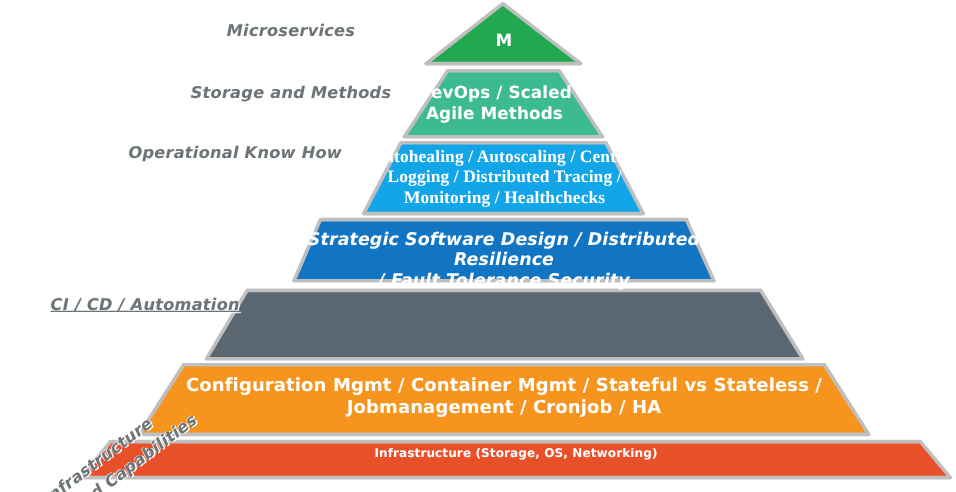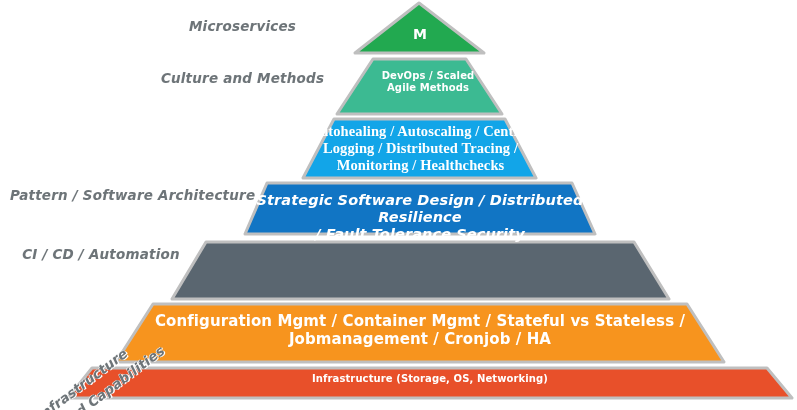--- a/index.html
+++ b/index.html
@@ -72,41 +72,41 @@
 
     <polygon points="206,242 634,242 669,299 172,299" fill="#5a6670" stroke="#bfbfbf" stroke-width="3" stroke-linejoin="round"></polygon>
 
     <polygon points="153,304 687,304 724,362 116,362" fill="#f7941e" stroke="#bfbfbf" stroke-width="3" stroke-linejoin="round"></polygon>
 
     <polygon points="92,368 767,368 792,398 68,398" fill="#e8502a" stroke="#bfbfbf" stroke-width="3" stroke-linejoin="round"></polygon>
   </svg>
 
   <div class="tier-text" style="left:355px; top:26px; width:130px; font-size:14px;">M</div>
 
-  <div class="tier-text" style="left:318px; top:70px; width:220px; font-size:10px;">DevOps / Scaled
+  <div class="tier-text" style="left:302px; top:70px; width:220px; font-size:14px;">DevOps / Scaled
 Agile Methods</div>
 
   <div class="tier-text" style="left:298px; top:123px; width:245px; font-size:14.5px;font-family:Liberation Serif, serif;">Autohealing / Autoscaling / Central
 Logging / Distributed Tracing /
 Monitoring / Healthchecks</div>
 
   <div class="tier-text" style="left:245px; top:192px; width:350px; font-size:14.5px;font-style:italic;">Strategic Software Design / Distributed Resilience
 / Fault Tolerance Security</div>
 
 
   <div class="tier-text" style="left:116px; top:313px; width:608px; font-size:15px;">Configuration Mgmt / Container Mgmt / Stateful vs Stateless /
 Jobmanagement / Cronjob  / HA</div>
 
   <div class="tier-text" style="left:68px; top:373px; width:724px; font-size:10px;">Infrastructure (Storage, OS, Networking)</div>
 
   <div class="side-label" style="left:140px; top:18px; width:205px;">Microservices</div>
 
-  <div class="side-label" style="left:140px; top:70px; width:205px;">Culture and Methods</div>
+  <div class="side-label" style="left:140px; top:70px; width:205px;">Storage and Methods</div>
+
+  <div class="side-label" style="left:90px; top:120px; width:212px;">Operational Know How</div>
 
 
-  <div class="side-label" style="left:10px; top:187px; width:230px;">Pattern / Software Architecture</div>
-
-  <div class="side-label" style="left:16px; top:246px; width:170px;">CI / CD / Automation</div>
+  <div class="side-label" style="left:36px; top:246px; width:170px;text-decoration:underline;">CI / CD / Automation</div>
 
   <div class="side-label rotated" style="left:22px; top:300px; width:170px;">Infrastructure
 Cloud Capabilities</div>
 
 </div>
 
 </body></html>

